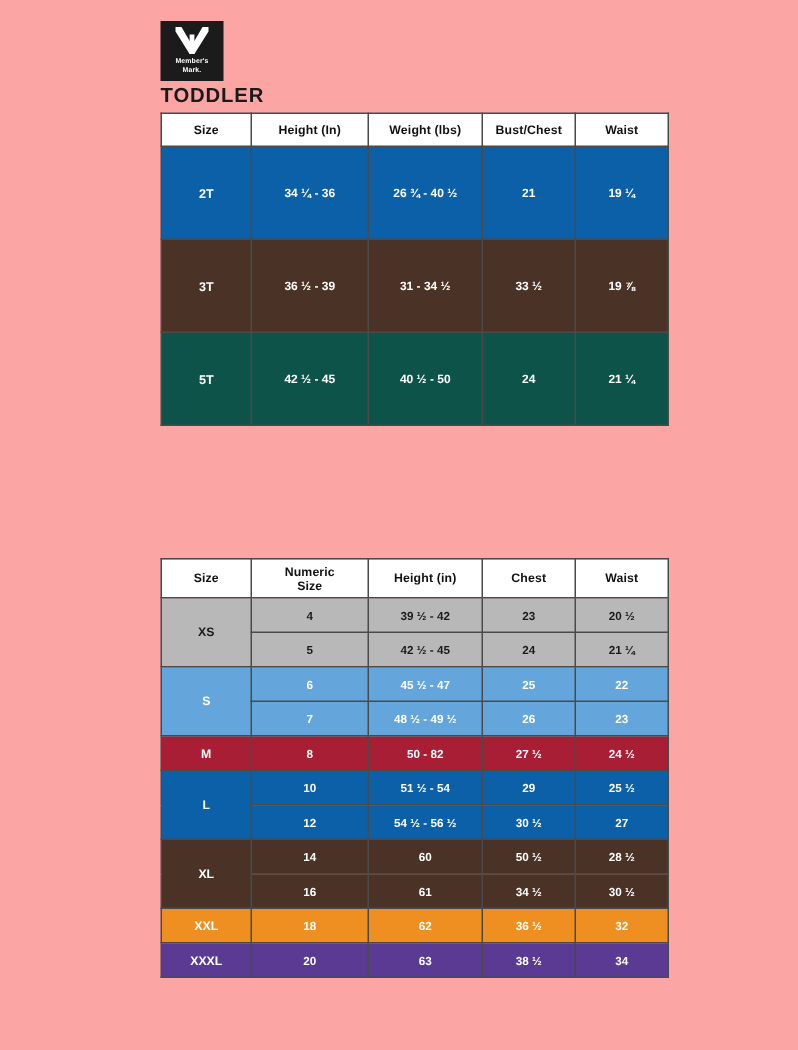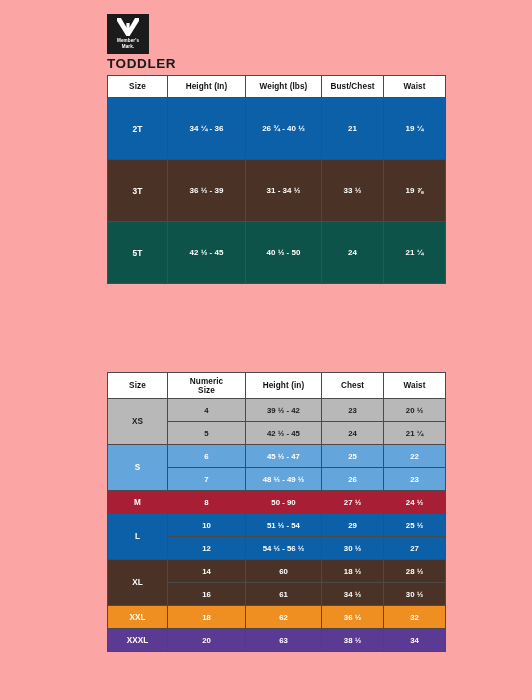--- a/index.html
+++ b/index.html
@@ -223,21 +223,21 @@
       <tr class="c-lightblue">
         <td>7</td>
         <td>48 ½ - 49 ½</td>
         <td>26</td>
         <td>23</td>
       </tr>
 
       <tr class="c-red">
         <td class="size-cell">M</td>
         <td>8</td>
-        <td>50 - 90</td>
+        <td>50 - 82</td>
         <td>27 ½</td>
         <td>24 ½</td>
       </tr>
 
       <tr class="c-blue">
         <td class="size-cell" rowspan="2">L</td>
         <td>10</td>
         <td>51 ½ - 54</td>
         <td>29</td>
         <td>25 ½</td>
@@ -246,21 +246,21 @@
         <td>12</td>
         <td>54 ½ - 56 ½</td>
         <td>30 ½</td>
         <td>27</td>
       </tr>
 
       <tr class="c-brown">
         <td class="size-cell" rowspan="2">XL</td>
         <td>14</td>
         <td>60</td>
-        <td>18 ½</td>
+        <td>50 ½</td>
         <td>28 ½</td>
       </tr>
       <tr class="c-brown">
         <td>16</td>
         <td>61</td>
         <td>34 ½</td>
         <td>30 ½</td>
       </tr>
 
       <tr class="c-orange">

